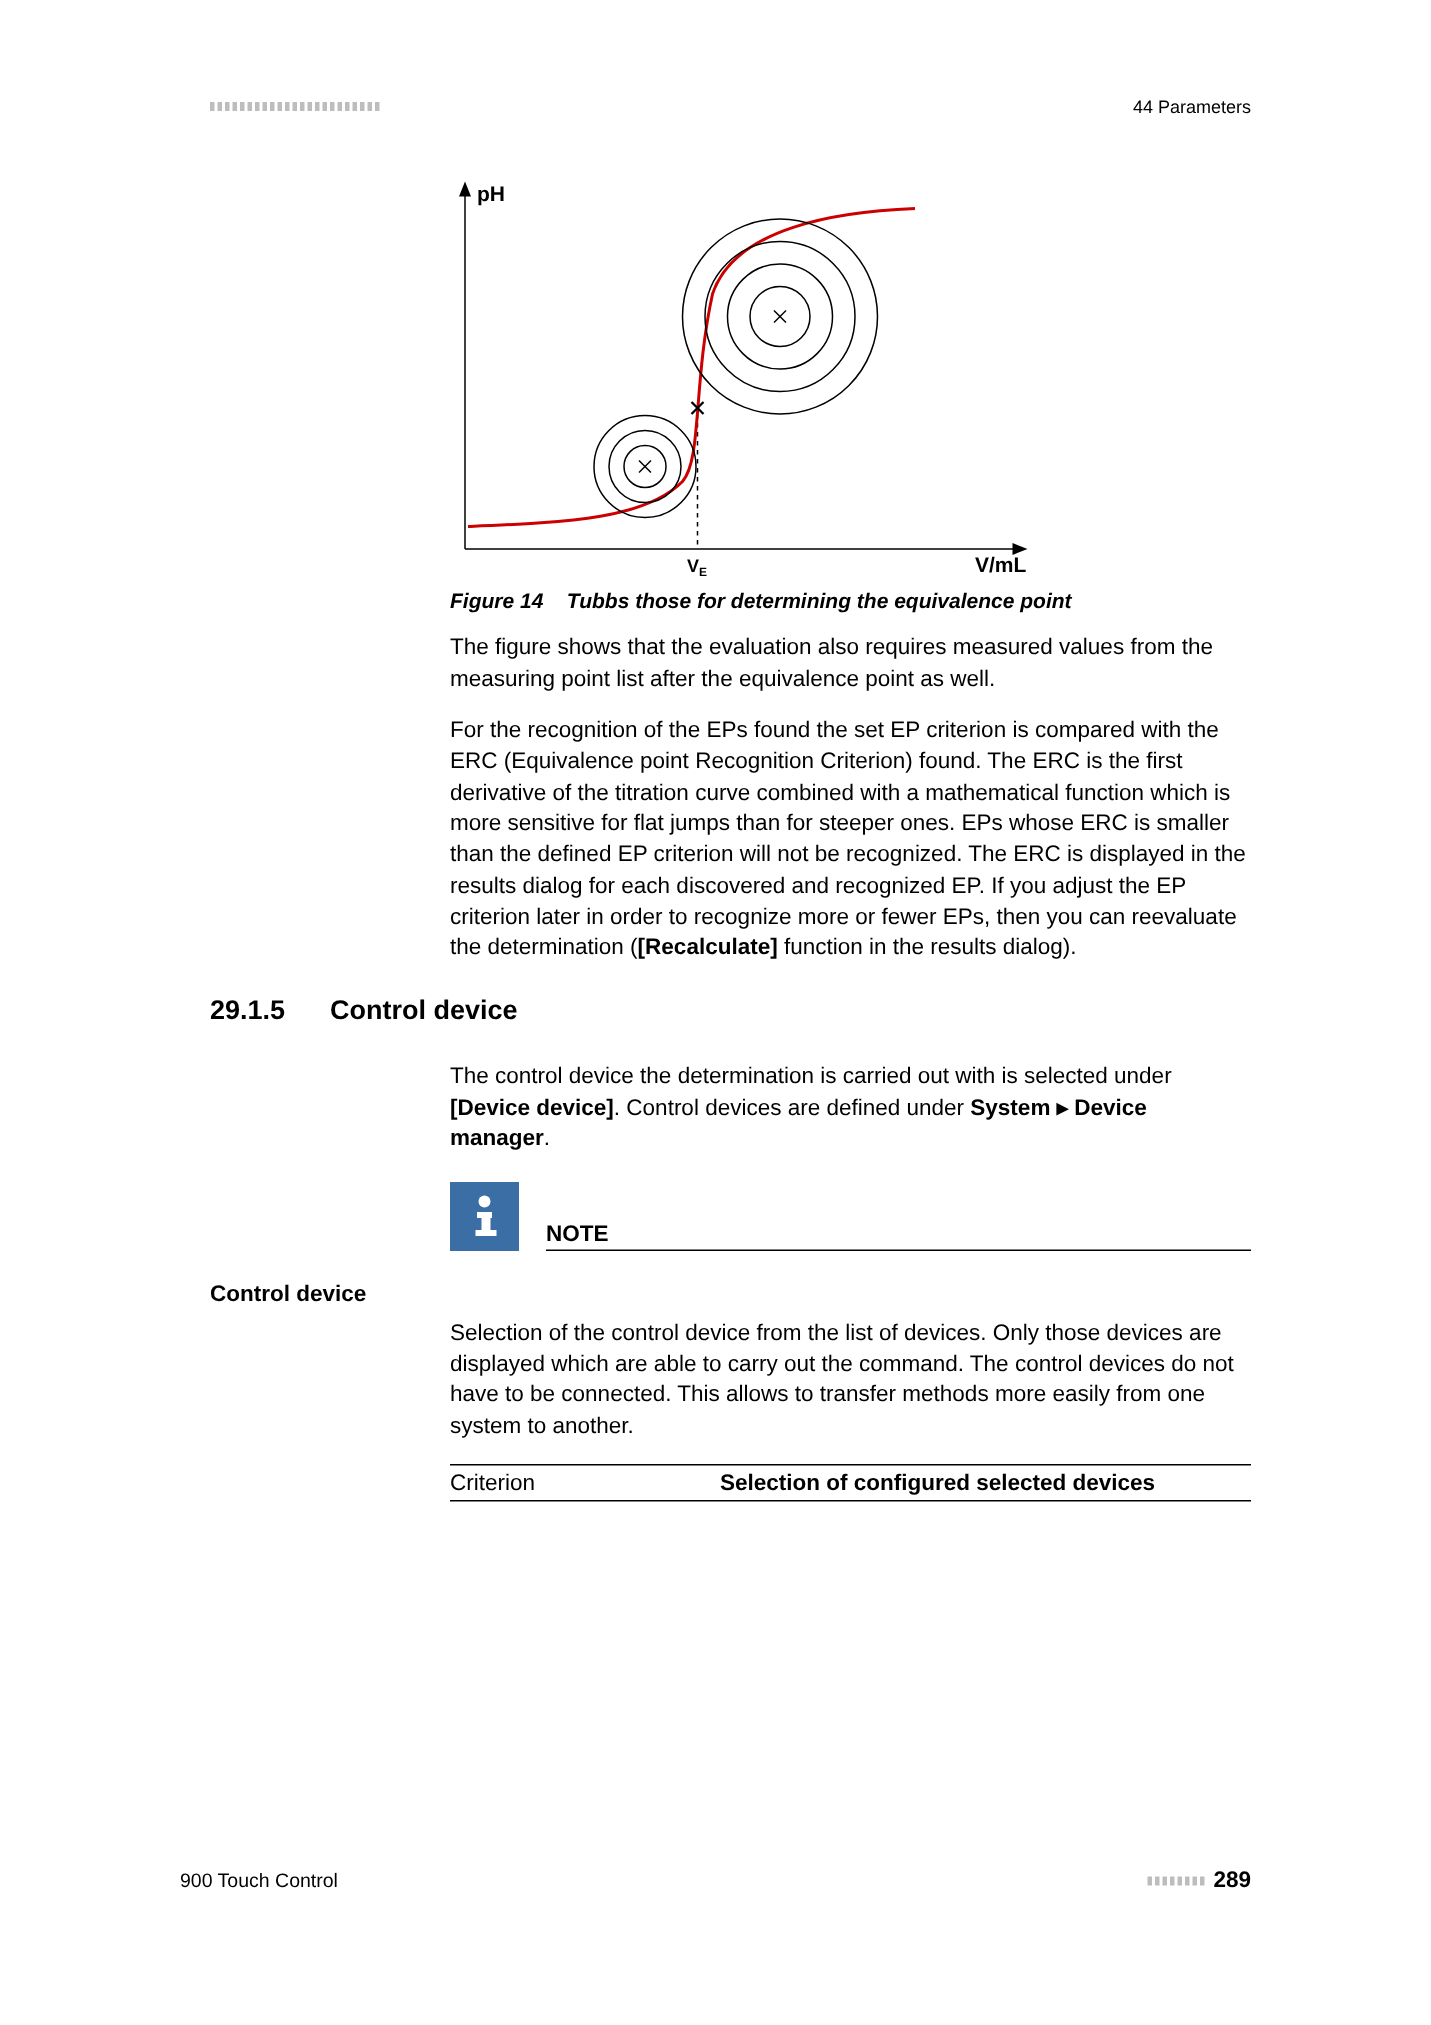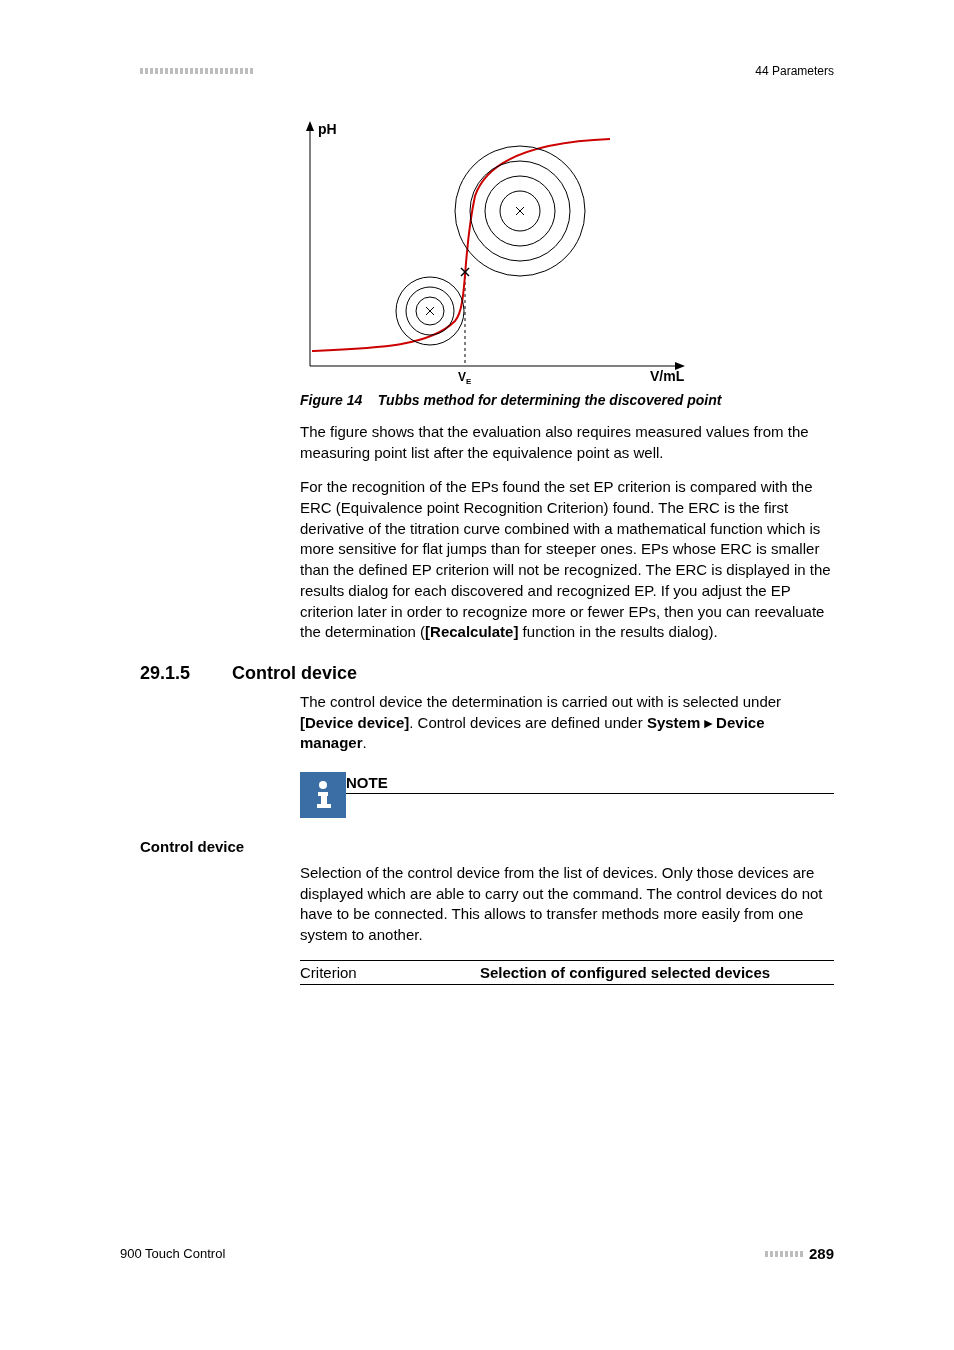--- a/index.html
+++ b/index.html
@@ -13,25 +13,25 @@
     padding: 64px 120px 0 140px;
   }
   .header-row { display: flex; justify-content: space-between; align-items: center; margin-bottom: 38px; }
   .dashes-left { display: flex; gap: 2px; }
   .dashes-left span { width: 3px; height: 6px; background: #bdbdbd; }
   .header-right { font-size: 12px; }
   .figure-block { margin-left: 160px; font-weight: bold; }
   .fig-svg { display: block; }
   .fig-caption { font-style: italic; font-size: 14px; margin-top: 6px; margin-bottom: 14px; }
   .body-para { font-size: 15px; line-height: 1.38; margin-left: 160px; margin-bottom: 14px; }
-  .section-row { display: flex; align-items: baseline; gap: 32px; margin-top: 20px; margin-bottom: 8px; }
+  .section-row { display: flex; align-items: baseline; gap: 20px; margin-top: 20px; margin-bottom: 24px; }
   .section-num { font-weight: 700; font-size: 18px; width: 60px; }
   .section-title { font-weight: 700; font-size: 18px; }
   .note-box { margin-left: 160px; margin-top: 18px; margin-bottom: 20px; }
-  .note-head { display: flex; align-items: flex-start; }
+  .note-head { display: flex; align-items: flex-end; gap: 18px; }
   .note-icon { width: 46px; height: 46px; background: #3a6ea5; display: flex; align-items: center; justify-content: center; flex-shrink: 0; }
   .note-title { font-weight: 700; font-size: 15px; flex: 1; border-bottom: 1px solid #000; padding: 2px 0 2px 0; }
   .note-body { font-size: 15px; line-height: 1.38; margin-top: 14px; border-bottom: 1px solid #000; padding-bottom: 16px; }
   .param-heading { font-weight: 700; font-size: 15px; margin-top: 18px; margin-bottom: 8px; }
   .selection-row { margin-left: 160px; border-top: 1px solid #000; border-bottom: 1px solid #000; padding: 3px 0; display: flex; font-size: 15px; }
   .selection-label { width: 180px; }
   .selection-value { font-weight: 700; }
   .footer { position: absolute; bottom: 88px; left: 120px; right: 120px; display: flex; justify-content: space-between; align-items: center; font-size: 13px; }
   .footer-dashes { display: flex; gap: 2px; margin-right: 6px; }
   .footer-dashes span { width: 3px; height: 6px; background: #bdbdbd; }
@@ -96,21 +96,21 @@
     <circle cx="220" cy="95" r="35" stroke="#000" fill="none"></circle>
     <circle cx="220" cy="95" r="50" stroke="#000" fill="none"></circle>
     <circle cx="220" cy="95" r="65" stroke="#000" fill="none"></circle>
     <line x1="216" y1="91" x2="224" y2="99" stroke="#000"></line>
     <line x1="216" y1="99" x2="224" y2="91" stroke="#000"></line>
 
     <line x1="161" y1="152" x2="169" y2="160" stroke="#000" stroke-width="1.5"></line>
     <line x1="161" y1="160" x2="169" y2="152" stroke="#000" stroke-width="1.5"></line>
   </svg>
   <div class="fig-caption">
-    <span>Figure 14</span>&nbsp;&nbsp;&nbsp;&nbsp;<span>Tubbs method for determining the discovered point</span>
+    <span>Figure 14</span>&nbsp;&nbsp;&nbsp;&nbsp;<span>Tubbs those for determining the equivalence point</span>
   </div>
 </div>
 
 <p class="body-para">The figure shows that the evaluation also requires measured values from the measuring point list after the equivalence point as well.</p>
 
 <p class="body-para">
   <span>For the recognition of the EPs found the set EP criterion is compared with the ERC (Equivalence point Recognition Criterion) found. The ERC is the first derivative of the titration curve combined with a mathematical function which is more sensitive for flat jumps than for steeper ones. EPs whose ERC is smaller than the defined EP criterion will not be recognized. The ERC is displayed in the results dialog for each discovered and recognized EP. If you adjust the EP criterion later in order to recognize more or fewer EPs, then you can reevaluate the determination (</span><b>[Recalculate]</b><span> function in the results dialog).</span>
 </p>
 
 <div class="section-row">

